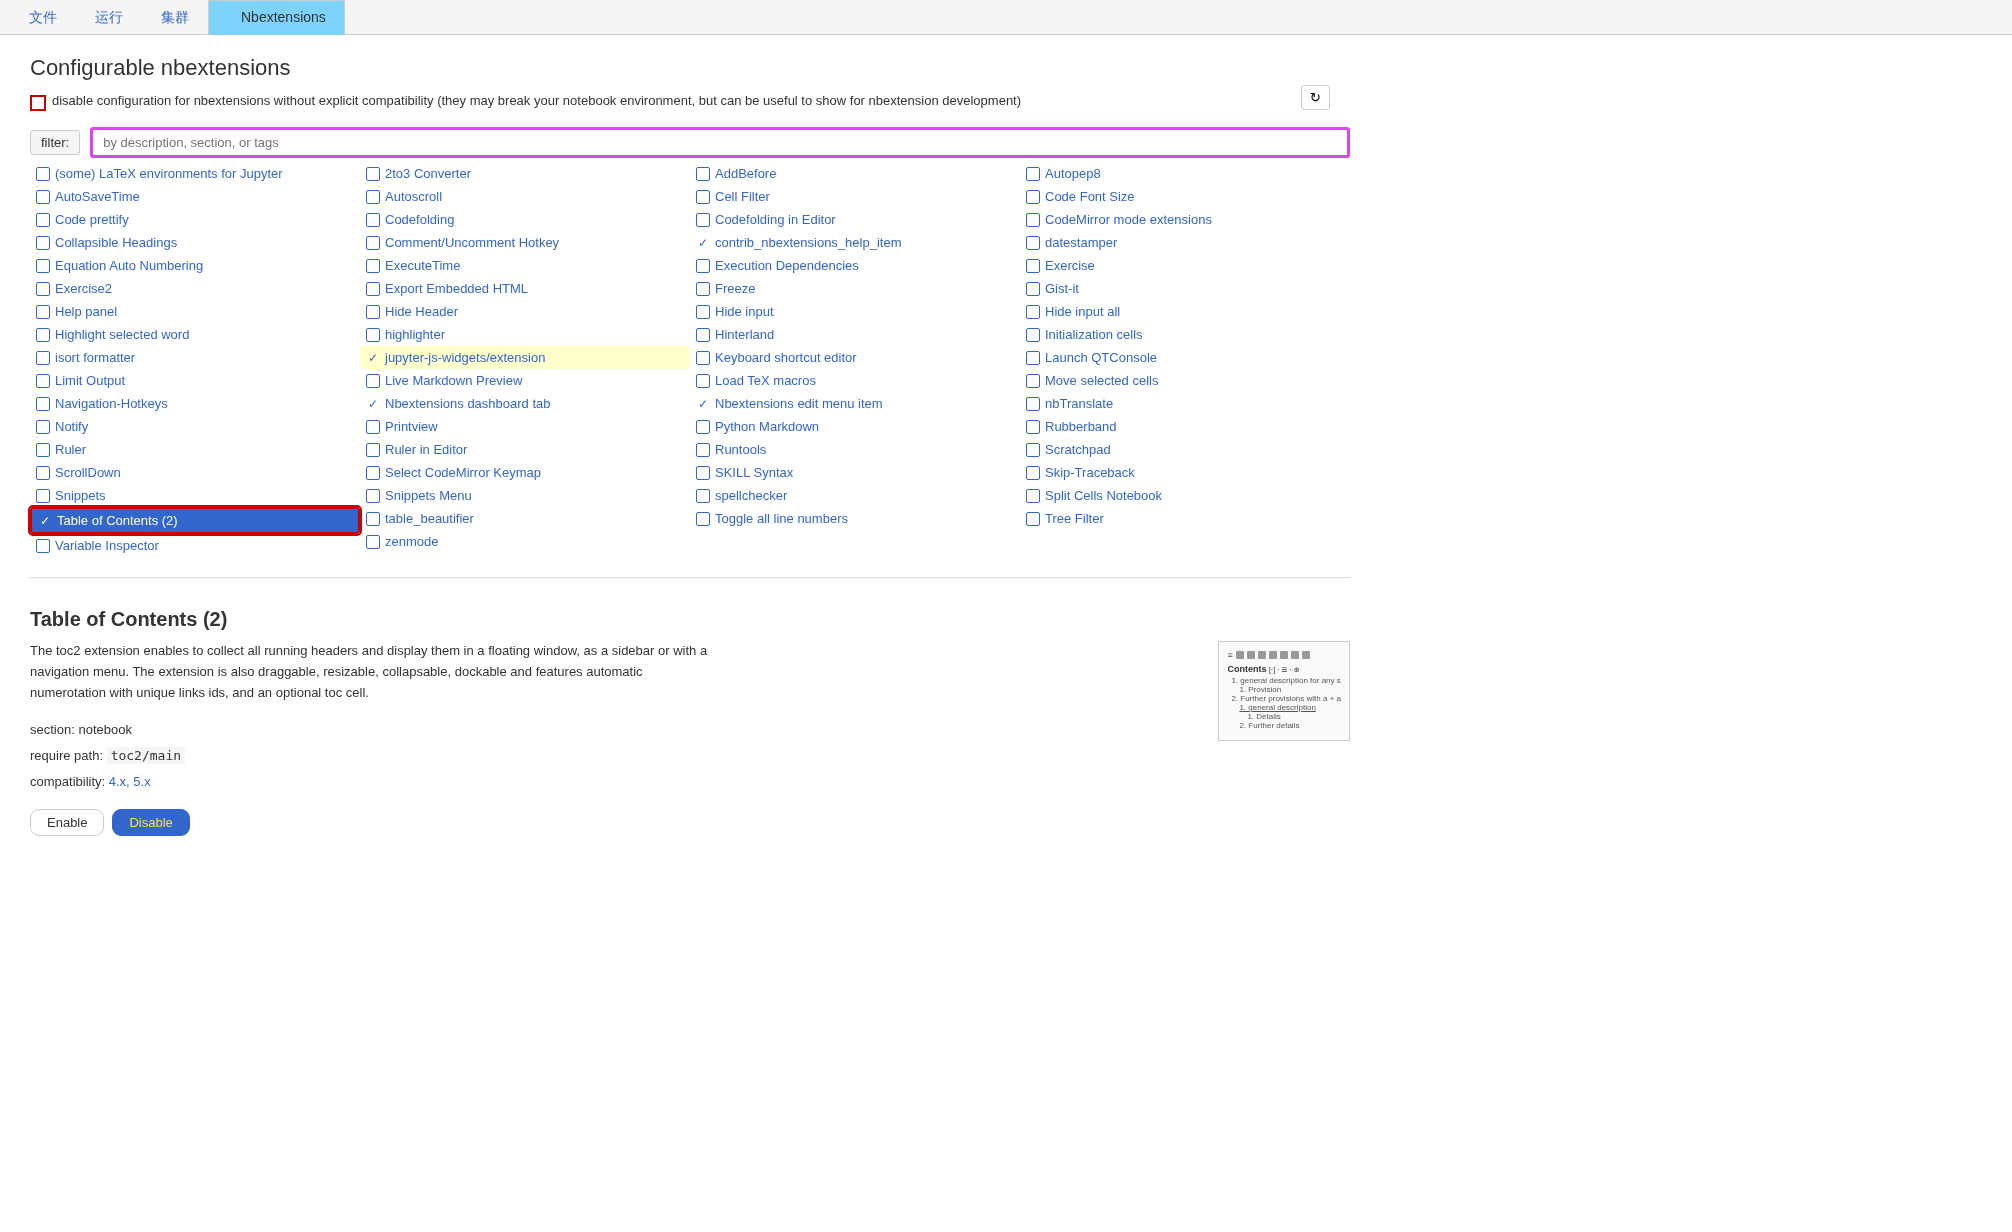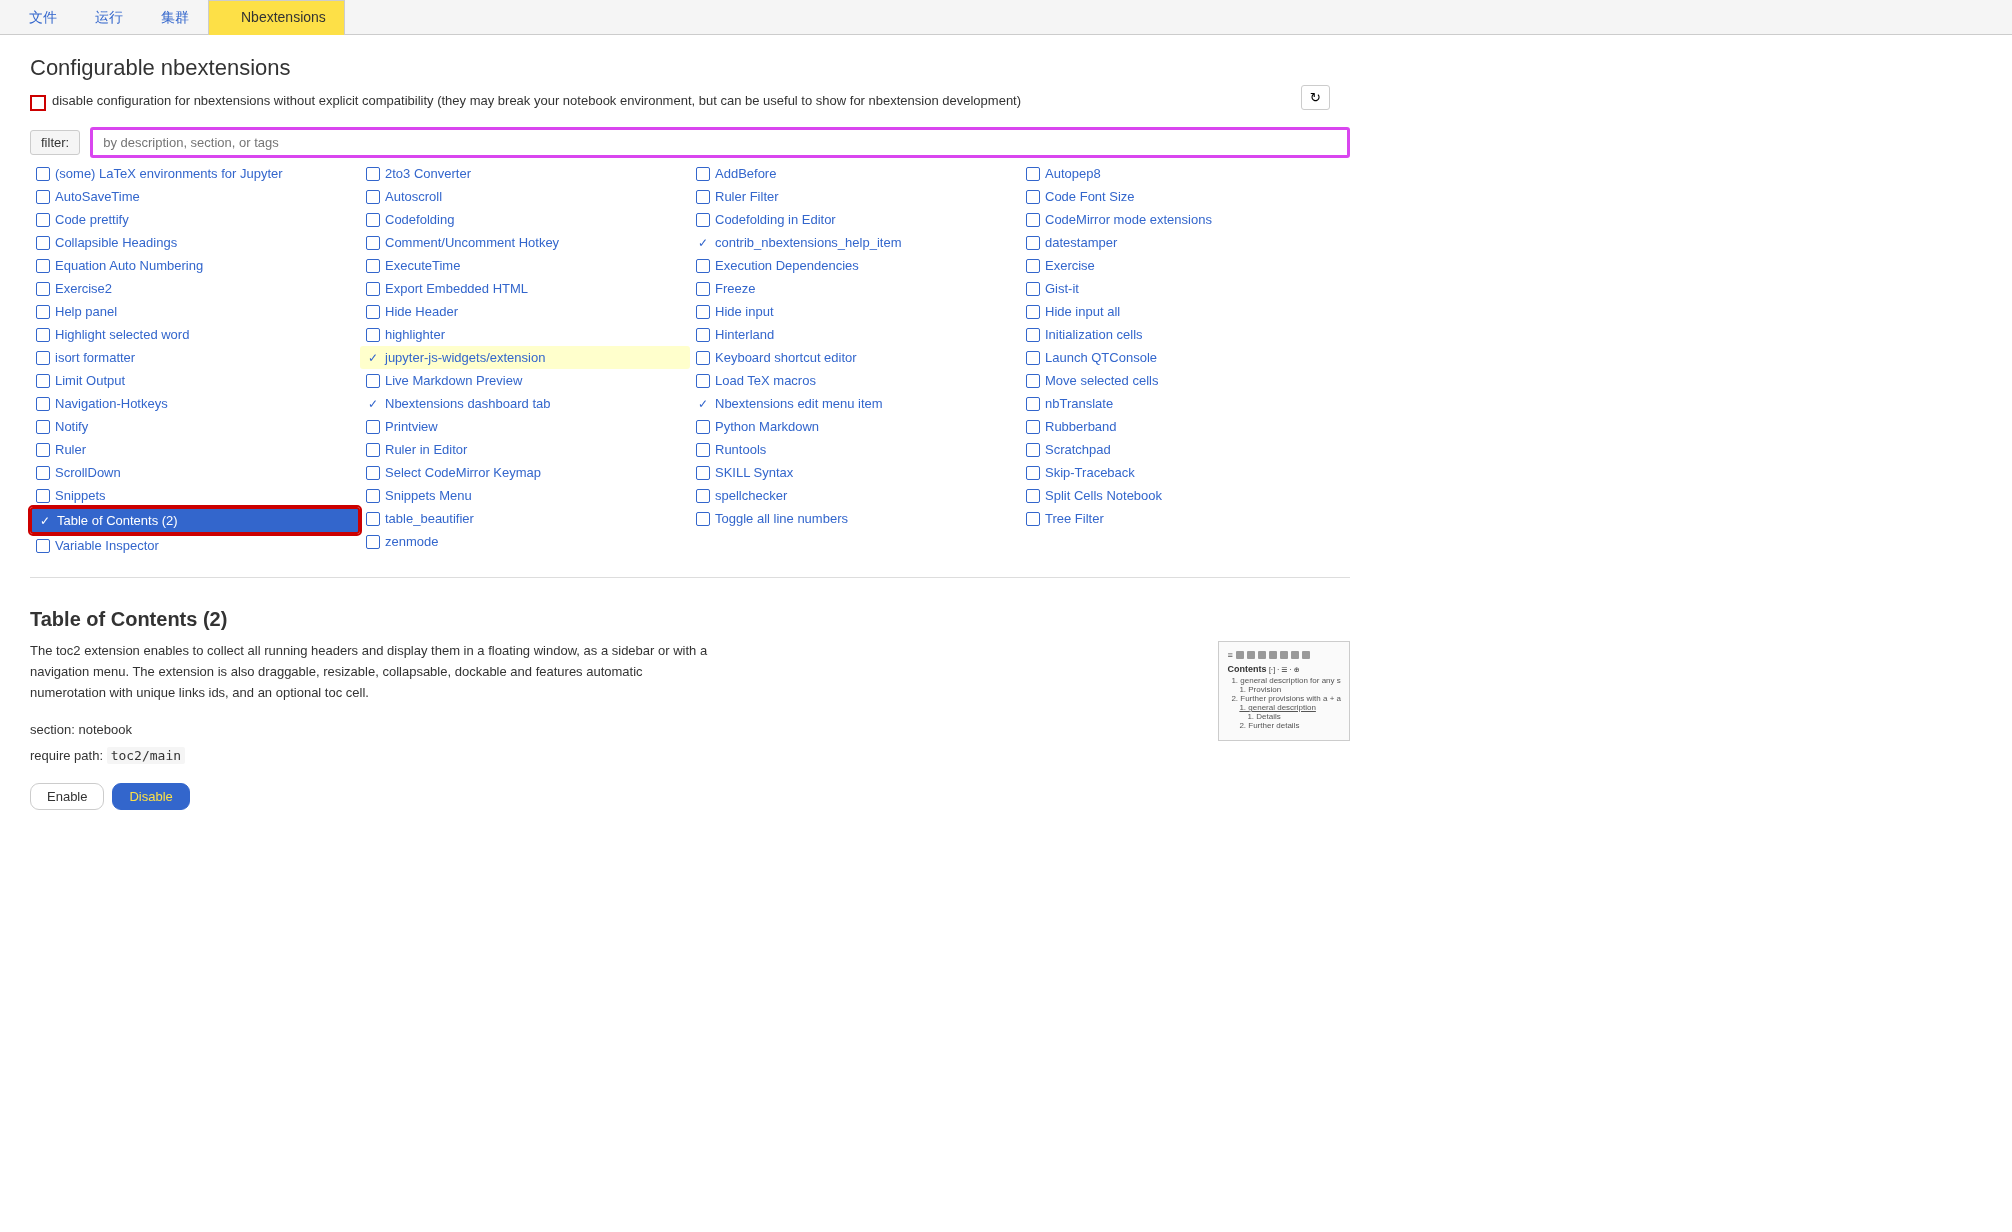--- a/index.html
+++ b/index.html
@@ -1,20 +1,20 @@
 <!DOCTYPE html>
 <html><head>
   <meta charset="utf-8">
   <style>
     * { box-sizing: border-box; margin: 0; padding: 0; }
     body { font-family: -apple-system, BlinkMacSystemFont, 'Segoe UI', Arial, sans-serif; font-size: 14px; background: #fff; color: #333; }
     
     .tab-bar { display: flex; border-bottom: 1px solid #ccc; padding: 0 10px; background: #f5f5f5; }
     .tab { padding: 8px 18px; cursor: pointer; font-size: 14px; color: #333; border: 1px solid transparent; border-bottom: none; margin-bottom: -1px; }
-    .tab.active { background: #fde047; border-color: #ccc; border-bottom-color: #fff; padding-left: 32px; }
+    .tab.active { background: #7dd3fc; border-color: #ccc; border-bottom-color: #fff; padding-left: 32px; }
     .tab-chinese { color: #3366cc; }
     
     .main-content { padding: 20px 30px; max-width: 1380px; }
     
     .page-title { font-size: 22px; font-weight: normal; margin-bottom: 12px; }
     
     .compat-row { display: flex; align-items: flex-start; margin-bottom: 16px; gap: 6px; }
     .compat-checkbox { width: 16px; height: 16px; border: 2px solid #cc0000; cursor: pointer; flex-shrink: 0; margin-top: 2px; }
     .compat-label { font-size: 13px; color: #333; }
     
@@ -232,21 +232,21 @@
       </div>
     </div>
 
     <div>
       <div class="ext-item">
         <span class="ext-icon unchecked"></span>
         <span class="ext-label">AddBefore</span>
       </div>
       <div class="ext-item">
         <span class="ext-icon unchecked"></span>
-        <span class="ext-label">Ruler Filter</span>
+        <span class="ext-label">Cell Filter</span>
       </div>
       <div class="ext-item">
         <span class="ext-icon unchecked"></span>
         <span class="ext-label">Codefolding in Editor</span>
       </div>
       <div class="ext-item">
         <span style="color:#3366cc; font-size:12px; width:14px; height:14px; display:inline-flex; align-items:center; justify-content:center;">✓</span>
         <span class="ext-label">contrib_nbextensions_help_item</span>
       </div>
       <div class="ext-item">
@@ -378,20 +378,24 @@
 
         <div class="detail-meta">
           <div>
             <span>section:</span>
             <span> </span>
             <span>notebook</span>
           </div>
           <div>
             <span>require path:</span>
             <span class="mono">toc2/main</span>
+          </div>
+          <div>
+            <span>compatibility:</span>
+            <span class="link" style="color:#3366cc;"> <span>4.x, 5.x</span></span>
           </div>
         </div>
 
         <div class="btn-row">
           <button class="btn btn-enable">Enable</button>
           <button class="btn btn-disable">Disable</button>
         </div>
       </div>
 
       <div class="detail-right">

